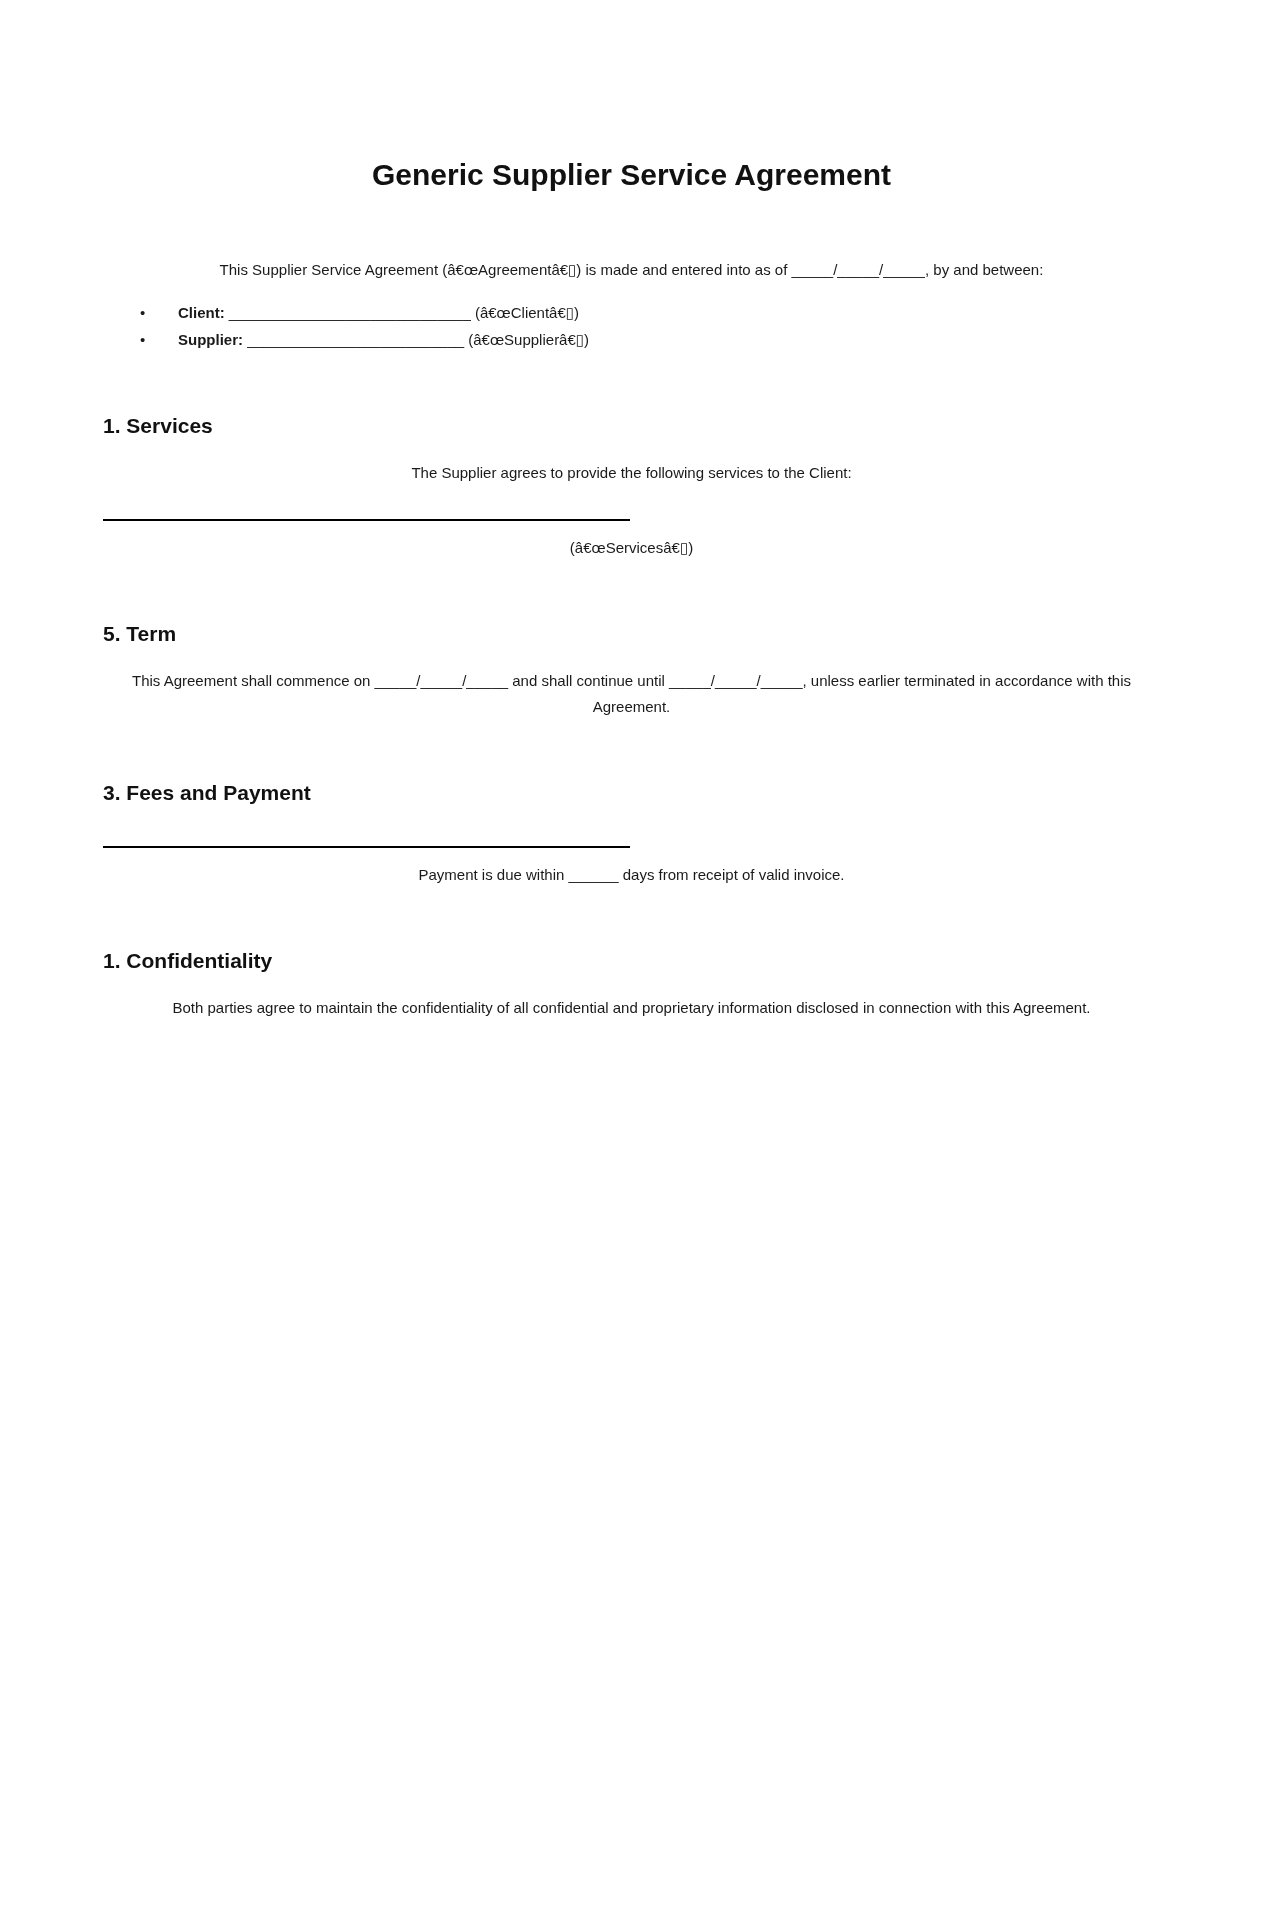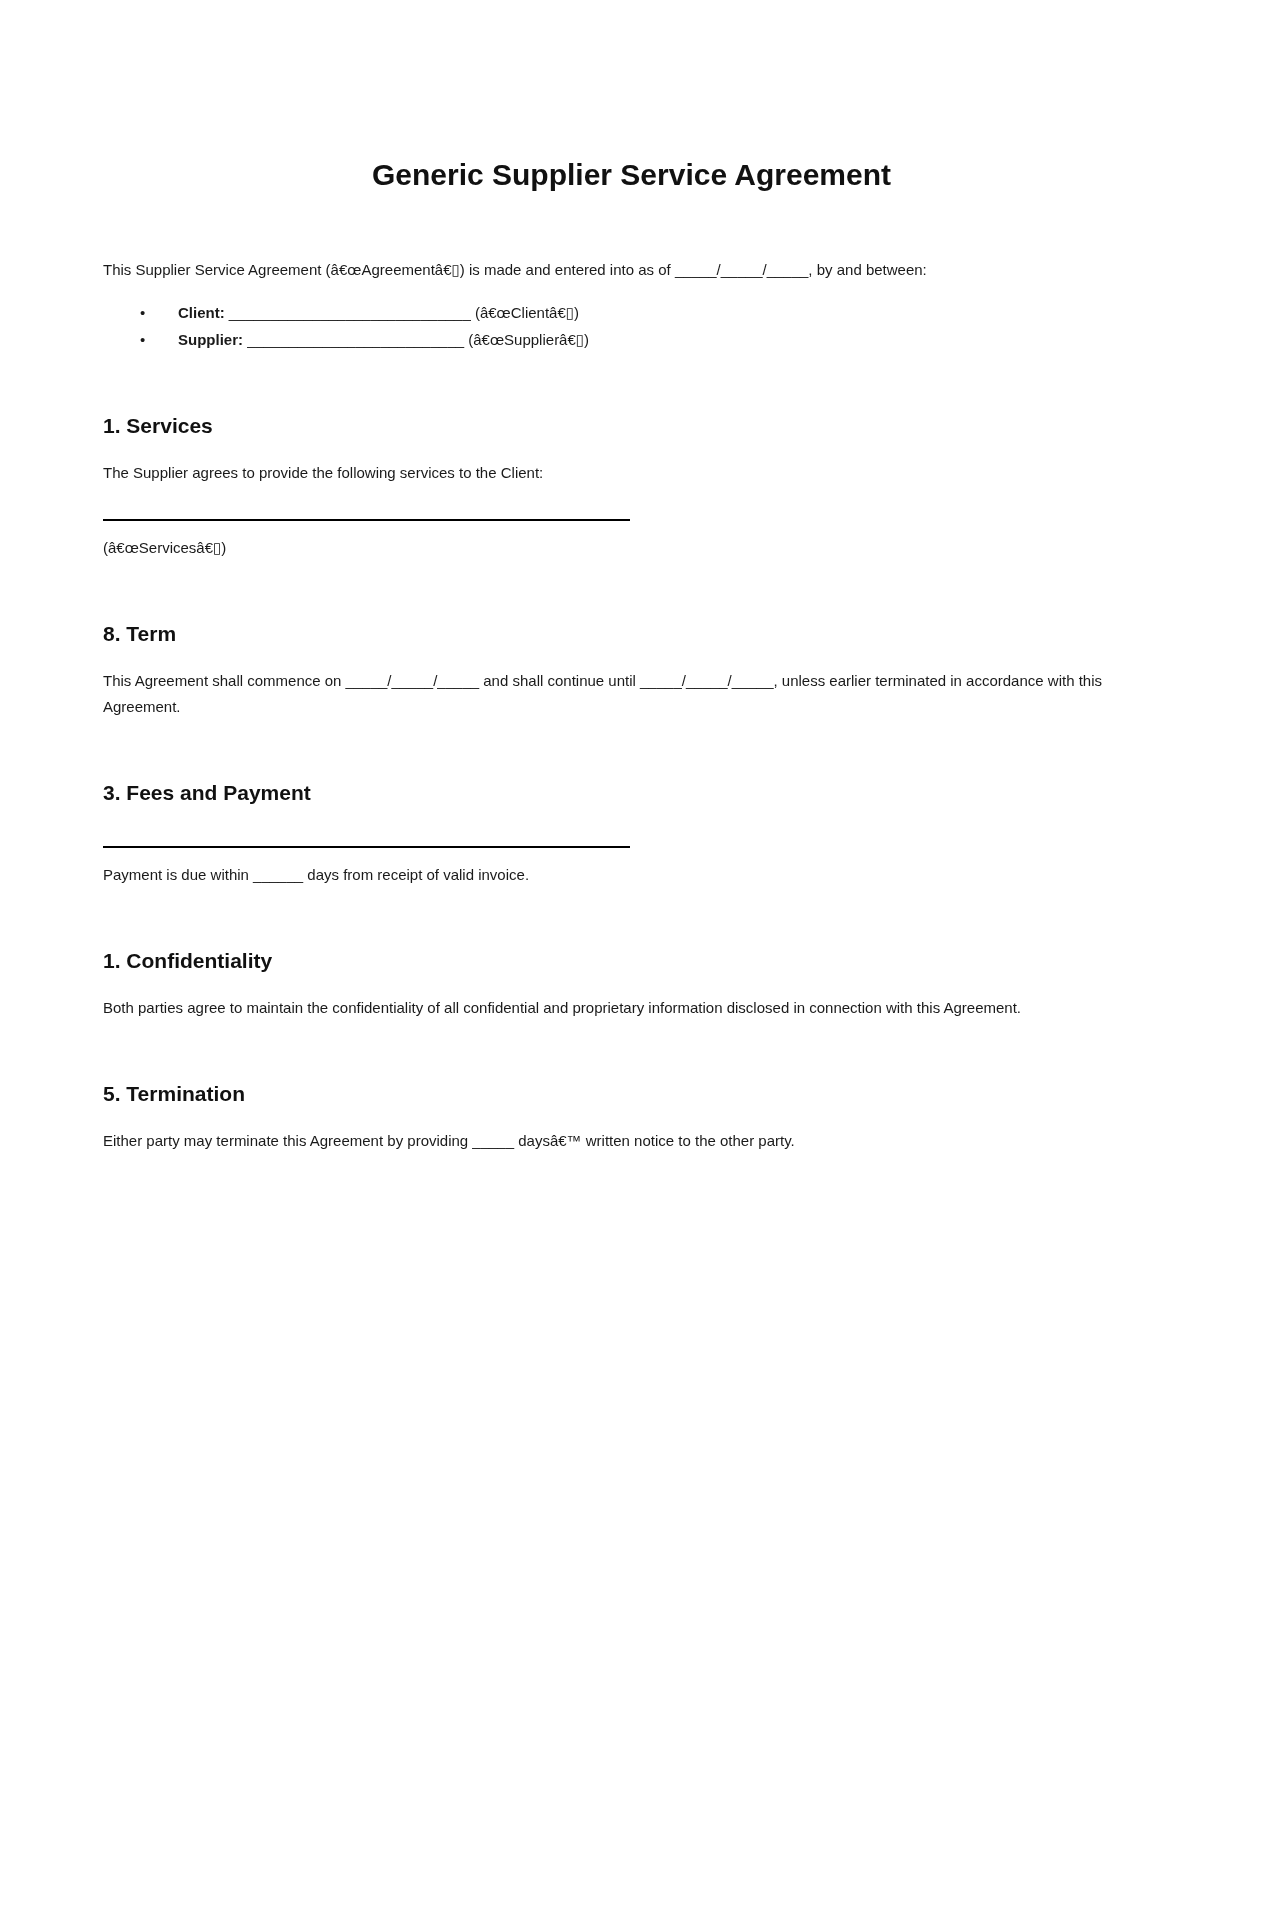--- a/index.html
+++ b/index.html
@@ -20,21 +20,21 @@
   }
   h1.doc-title {
     font-size: 30px;
     line-height: 36px;
     font-weight: 700;
     text-align: center;
     margin: 0 0 64px 0;
     color: #111111;
     letter-spacing: 0;
   }
-  p { margin: 14px 0; }
+  p { margin: 14px 0; text-align: center; }
   h2.sec-heading {
     font-size: 21px;
     line-height: 29px;
     font-weight: 700;
     margin: 58px 0 20px 0;
     color: #111111;
   }
   ul.parties {
     list-style: none;
     margin: 16px 0;
@@ -76,37 +76,33 @@
   </ul>
 
   <section>
     <h2 class="sec-heading">1. Services</h2>
     <p>The Supplier agrees to provide the following services to the Client:</p>
     <div class="fill-line"></div>
     <p>(â€œServicesâ€▯)</p>
   </section>
 
   <section>
-    <h2 class="sec-heading">8. Term</h2>
+    <h2 class="sec-heading">5. Term</h2>
     <p>This Agreement shall commence on _____/_____/_____ and shall continue until _____/_____/_____, unless earlier terminated in accordance with this Agreement.</p>
   </section>
 
   <section>
     <h2 class="sec-heading">3. Fees and Payment</h2>
     <div class="fill-line"></div>
     <p>Payment is due within ______ days from receipt of valid invoice.</p>
   </section>
 
   <section>
     <h2 class="sec-heading">1. Confidentiality</h2>
     <p>Both parties agree to maintain the confidentiality of all confidential and proprietary information disclosed in connection with this Agreement.</p>
   </section>
 
-  <section>
-    <h2 class="sec-heading">5. Termination</h2>
-    <p>Either party may terminate this Agreement by providing _____ daysâ€™ written notice to the other party.</p>
-  </section>
 
   <section>
   </section>
 
 
 </div>
 
 </body></html>

